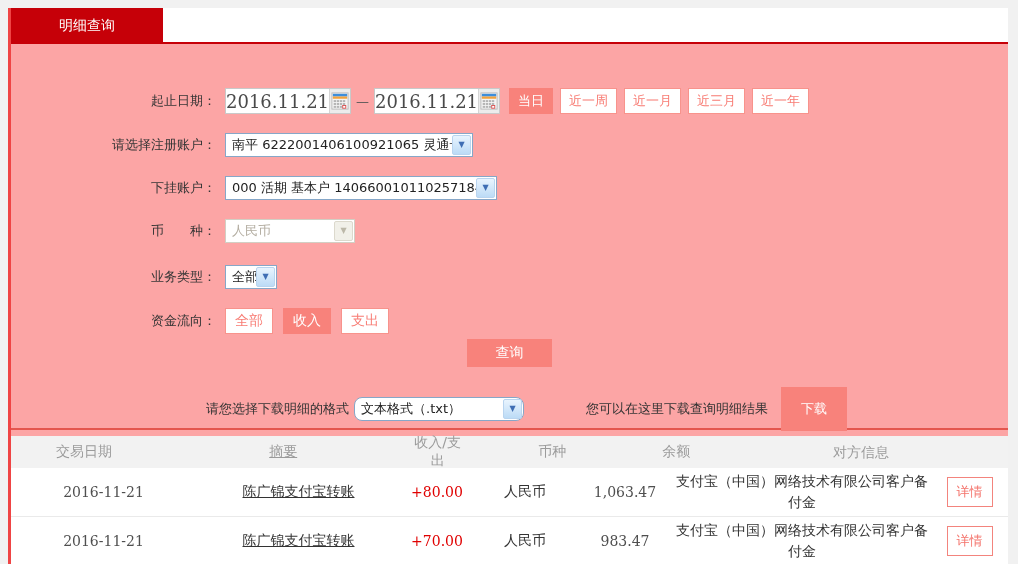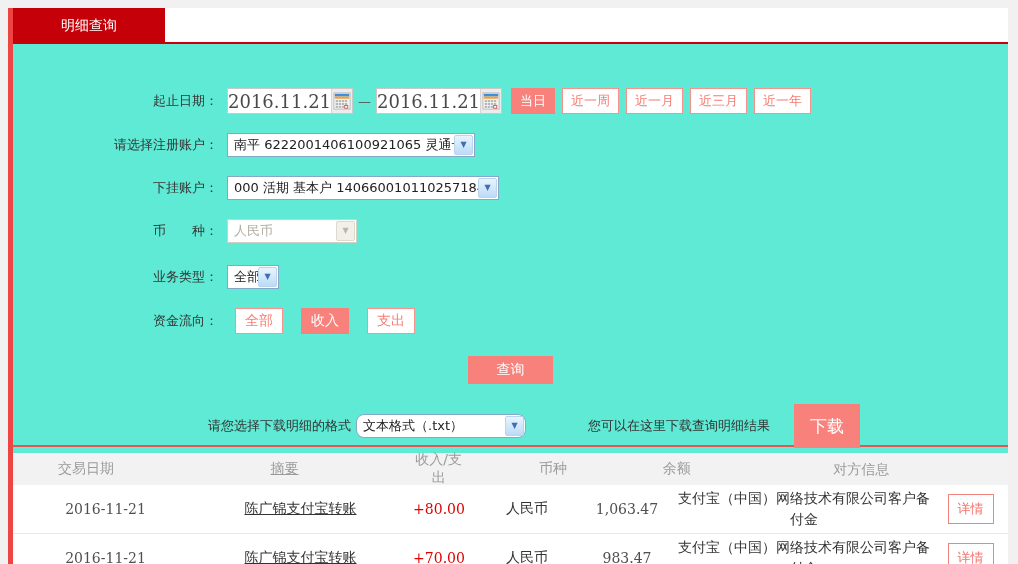--- a/index.html
+++ b/index.html
@@ -1,19 +1,19 @@
 <!DOCTYPE html>
 <html><head>
 <meta charset="utf-8">
 <style>
   * { margin:0; padding:0; box-sizing:border-box; }
   html,body { width:1018px; height:564px; }
   body { font-family:"DejaVu Sans","Liberation Sans",sans-serif; background:#f1f1f1; }
   .stage { position:relative; width:1018px; height:564px; background:#f1f1f1; overflow:hidden; }
-  .panel { position:absolute; left:8px; top:8px; right:10px; bottom:0; background:#5eead4; border-left:5px solid #ef4444; }
+  .panel { position:absolute; left:8px; top:8px; right:10px; bottom:0; background:#fca5a5; border-left:3px solid #ef4444; }
 
   
   .tabbar { height:36px; border-bottom:2px solid #c60008; background:#fff; }
   .tab-active { width:152px; height:36px; background:#c60008; color:#fff; font-size:14px;
                 display:flex; align-items:center; justify-content:center; cursor:pointer; }
 
   
   .form { padding-top:44px; font-size:13px; color:#333; }
   .form-row { display:flex; align-items:center; }
   .form-label { width:205px; text-align:right; margin-right:9px; white-space:pre; color:#353535; }
@@ -37,33 +37,33 @@
                background:#fff; font-size:13px; color:#222; cursor:pointer; }
   .xp-select .sval { flex:1; padding:0 6px; white-space:nowrap; overflow:hidden; }
   .xp-select .arrow { width:19px; height:20px; margin-right:1px; border:1px solid #b9d4ef; border-radius:2px;
                background:linear-gradient(#e9f4fe,#bcdbf6); display:flex; align-items:center; justify-content:center; }
   .xp-select .arrow span { font-size:8px; color:#3f6eb4; line-height:1; }
   .xp-select.disabled { border-color:#d2cfc4; color:#b3ada1; cursor:default; }
   .xp-select.disabled .arrow { border-color:#dcd9cd; background:#f1f0e9; }
   .xp-select.disabled .arrow span { color:#bcb8a9; }
   .w-reg { width:248px; } .w-sub { width:272px; } .w-cur { width:130px; } .w-biz { width:52px; } .w-fmt { width:170px; }
 
-  .flow-row { height:28px; margin-bottom:21px;gap:8px; }
+  .flow-row { height:28px; margin-bottom:4px; }
   .fbtn { height:26px; min-width:48px; margin-right:10px; font-size:14px; background:#fff;
           border:1px solid #f8938c; color:#f87c74; display:flex; align-items:center; justify-content:center; cursor:pointer; }
   .fbtn.active { background:#f8827b; border-color:#f8827b; color:#fff; }
 
   .query-row { height:28px; margin-bottom:27px; display:flex; justify-content:center; }
   .query-btn { width:85px; height:28px; background:#f8827b; color:#fff; border:none; font-size:14px; cursor:pointer; }
 
   .dl-row { height:30px; display:flex; align-items:center; font-size:13px; color:#333; }
   .dl-label { margin-left:195px; }
   .dl-select { margin-left:5px;border-radius:8px; }
   .dl-hint { margin-left:62px; }
-  .dl-btn { margin-left:24px; width:66px; height:44px; background:#f8827b; color:#fff; border:none; font-size:17px; cursor:pointer; }
+  .dl-btn { margin-left:13px; width:66px; height:44px; background:#f8827b; color:#fff; border:none; font-size:13px; cursor:pointer; }
 
   .divider { margin-top:4px; height:2px; background:#e4564e; }
 
   
   .tbl { margin-top:6px; }
   .thead { display:flex; align-items:center; height:32px; background:#f2f2f2; color:#9b9b9b; font-size:14px;gap:45px; }
   .trow { display:flex; align-items:center; height:49px; background:#fff; border-bottom:1px solid #eaeaea; font-size:14px; color:#333; }
   .c1 { width:185px; text-align:center; }
   .c2 { width:205px; text-align:center;text-decoration:underline; }
   .c3 { width:72px;  text-align:center; }

